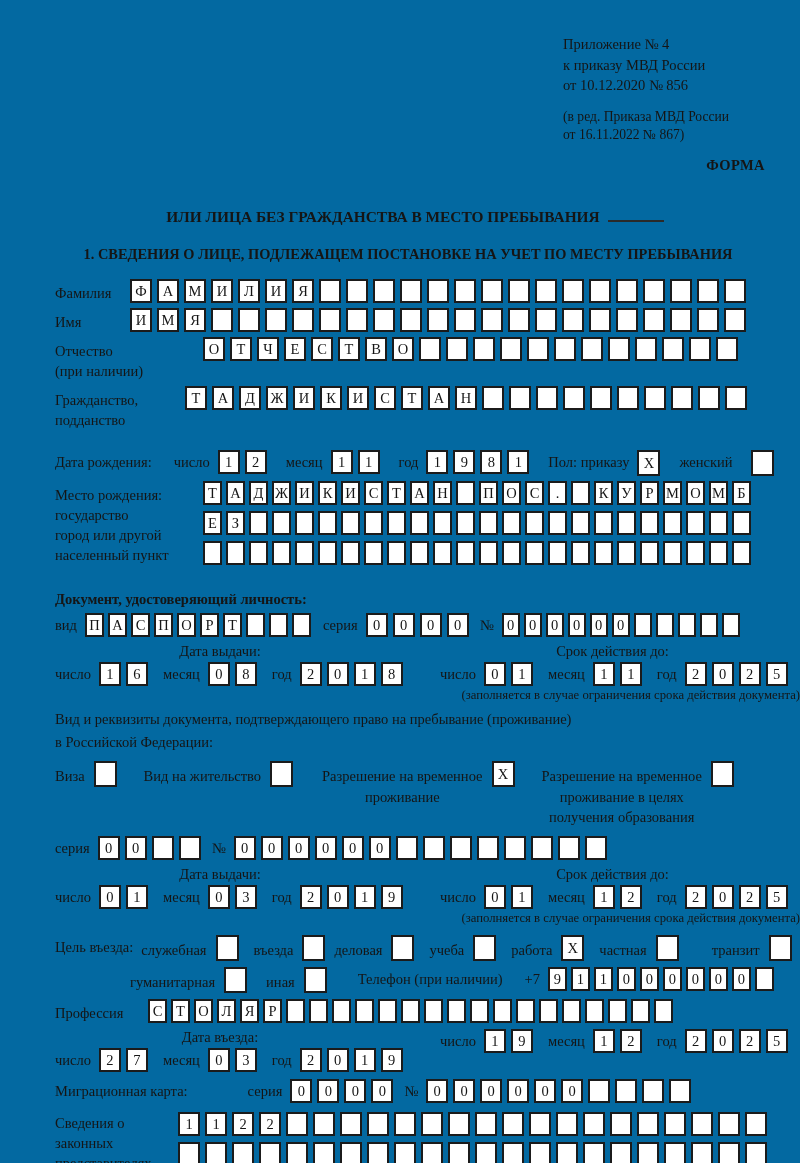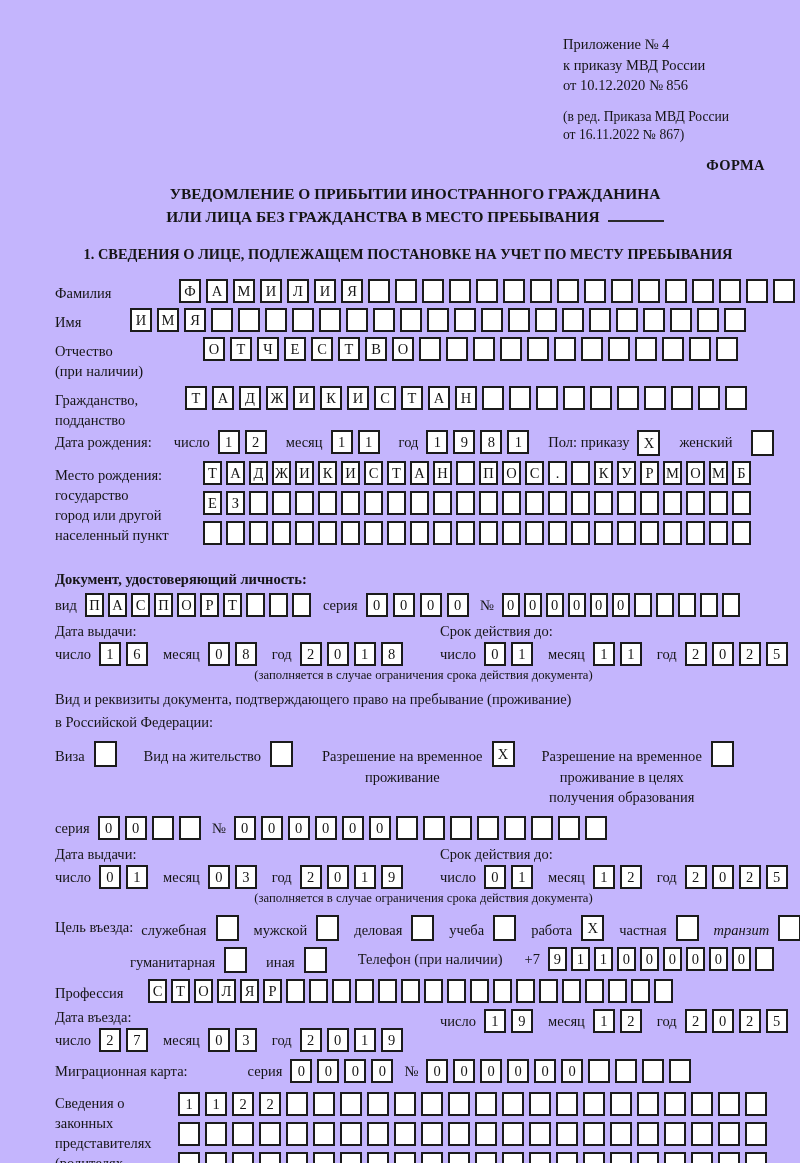--- a/index.html
+++ b/index.html
@@ -1,18 +1,18 @@
 <!DOCTYPE html>
 <html><head>
 <meta charset="utf-8">
 <style>
   * { box-sizing: border-box; }
   html,body { margin:0; padding:0; background:#ffffff; }
   .page {
-    width:800px; height:1163px; margin:0 auto; background:#c4b5fd;
+    width:800px; height:1163px; margin:0 auto; background:#0369a1;
     color:#151515; font-family:"Liberation Serif","DejaVu Serif",serif;
     font-size:14.5px; padding:34px 0 10px 55px; position:relative; overflow:hidden;
   }
   .preline { white-space:pre-line; }
   .hdr-block { margin-left:508px; line-height:1.42; }
   .hdr-edition { margin-left:508px; margin-top:12px; line-height:1.38; font-size:13.6px; }
   .forma-line { width:710px; text-align:right; font-weight:bold; margin-top:12px; letter-spacing:.4px; }
   .title { width:700px; margin:8px auto 0 10px; text-align:center; font-weight:bold; font-size:15.4px; line-height:1.5; }
   .title-blank { display:inline-block; width:56px; height:13px; border-bottom:2.5px solid #2a2a2a; margin-left:8px; }
   .section-head { width:730px; text-align:center; font-weight:bold; font-size:14.4px; margin-top:18px; margin-left:-12px; }
@@ -32,24 +32,24 @@
   .xs .cell { width:18px; margin-right:4px; }
   .checkbox .cell { width:23px; height:26px; }
 
   .tlab { padding-top:4px; margin:0 8px 0 0; flex:0 0 auto; }
   .gap-l { margin-left:14px; }
   .date-line { display:flex; align-items:flex-start; }
   .date-line .cells { margin-right:10px; }
   .twocol { display:flex; margin-top:6px; }
   .colL { flex:0 0 385px; }
   .colR { flex:0 0 360px; }
-  .col-head { text-align:left; margin-bottom:2px; }
+  .col-head { text-align:center; margin-bottom:2px; }
   .colL .col-head { width:330px; }
   .colR .col-head { width:345px; }
-  .note-right { width:745px; text-align:center; padding-right:8px; font-size:12.7px; margin-top:2px; }
+  .note-right { width:745px; text-align:right; padding-right:0; font-size:12.7px; margin-top:2px; }
 
   .opt-row { display:flex; align-items:flex-start; margin-top:8px; }
   .opt { display:flex; align-items:flex-start; flex:0 0 auto; }
   .opt .opt-label { padding-top:5px; margin-right:9px; line-height:1.4; }
   .opt.center-lbl .opt-label { text-align:center; }
   .boxcol { display:flex; flex-direction:column; }
   .boxcol .cells { margin-bottom:6px; }
   .intro-line { margin-top:6px; line-height:1.45; }
   .doc-heading { font-weight:bold; margin-top:20px; width:700px; }
 </style>
@@ -59,27 +59,27 @@
 <div class="page">
 
   <div class="hdr-block preline">Приложение № 4
 к приказу МВД России
 от 10.12.2020 № 856</div>
   <div class="hdr-edition preline">(в ред. Приказа МВД России
 от 16.11.2022 № 867)</div>
   <div class="forma-line">ФОРМА</div>
 
   <div class="title">
-    <span>УВЕДОМЛЕНИЕ О ПРИБЫТИИ ИНОСТРАННОГО ГРАЖДАНИНА</span><br>
+    <br>
     <span>ИЛИ ЛИЦА БЕЗ ГРАЖДАНСТВА В МЕСТО ПРЕБЫВАНИЯ</span><span class="title-blank"></span>
   </div>
 
   <div class="section-head">1. СВЕДЕНИЯ О ЛИЦЕ, ПОДЛЕЖАЩЕМ ПОСТАНОВКЕ НА УЧЕТ ПО МЕСТУ ПРЕБЫВАНИЯ</div>
 
-  <div class="frow" style="margin-top:16px;justify-content:space-between;">
+  <div class="frow" style="margin-top:16px;">
     <div class="flabel w75">Фамилия</div>
     <div class="cells">
         <span class="cell">Ф</span>
         <span class="cell">А</span>
         <span class="cell">М</span>
         <span class="cell">И</span>
         <span class="cell">Л</span>
         <span class="cell">И</span>
         <span class="cell">Я</span>
         <span class="cell"></span>
@@ -178,21 +178,21 @@
         <span class="cell"></span>
         <span class="cell"></span>
         <span class="cell"></span>
         <span class="cell"></span>
         <span class="cell"></span>
         <span class="cell"></span>
         <span class="cell"></span>
       </div>
   </div>
 
-  <div class="frow" style="margin-top:0;">
+  <div class="frow" style="margin-top:20px;">
     <span class="tlab">Дата рождения:</span>
     <span class="tlab gap-l">число</span>
     <span class="cells">
         <span class="cell">1</span>
         <span class="cell">2</span>
       </span>
     <span class="tlab gap-l">месяц</span>
     <span class="cells">
         <span class="cell">1</span>
         <span class="cell">1</span>
@@ -498,26 +498,26 @@
 
   <div class="opt-row" style="margin-top:9px;">
     <span class="tlab">Цель въезда:</span>
     <div class="opt">
       <span class="opt-label">служебная</span>
       <span class="cells checkbox">
           <span class="cell"></span>
         </span>
     </div>
     <div class="opt" style="margin-left:10px;">
-      <span class="opt-label">мужской</span>
-      <span class="cells checkbox">
-          <span class="cell"></span>
-        </span>
-    </div>
-    <div class="opt" style="margin-left:10px;">
+      <span class="opt-label">въезда</span>
+      <span class="cells checkbox">
+          <span class="cell"></span>
+        </span>
+    </div>
+    <div class="opt" style="margin-left:4px;">
       <span class="opt-label">деловая</span>
       <span class="cells checkbox">
           <span class="cell"></span>
         </span>
     </div>
     <div class="opt" style="margin-left:10px;">
       <span class="opt-label">учеба</span>
       <span class="cells checkbox">
           <span class="cell"></span>
         </span>
@@ -527,21 +527,21 @@
       <span class="cells checkbox">
           <span class="cell">X</span>
         </span>
     </div>
     <div class="opt" style="margin-left:10px;">
       <span class="opt-label">частная</span>
       <span class="cells checkbox">
           <span class="cell"></span>
         </span>
     </div>
-    <div class="opt" style="margin-left:10px;font-style:italic;">
+    <div class="opt" style="margin-left:28px;">
       <span class="opt-label">транзит</span>
       <span class="cells checkbox">
           <span class="cell"></span>
         </span>
     </div>
   </div>
 
   <div class="opt-row" style="margin-top:6px;">
     <div class="opt" style="margin-left:75px;">
       <span class="opt-label">гуманитарная</span>

